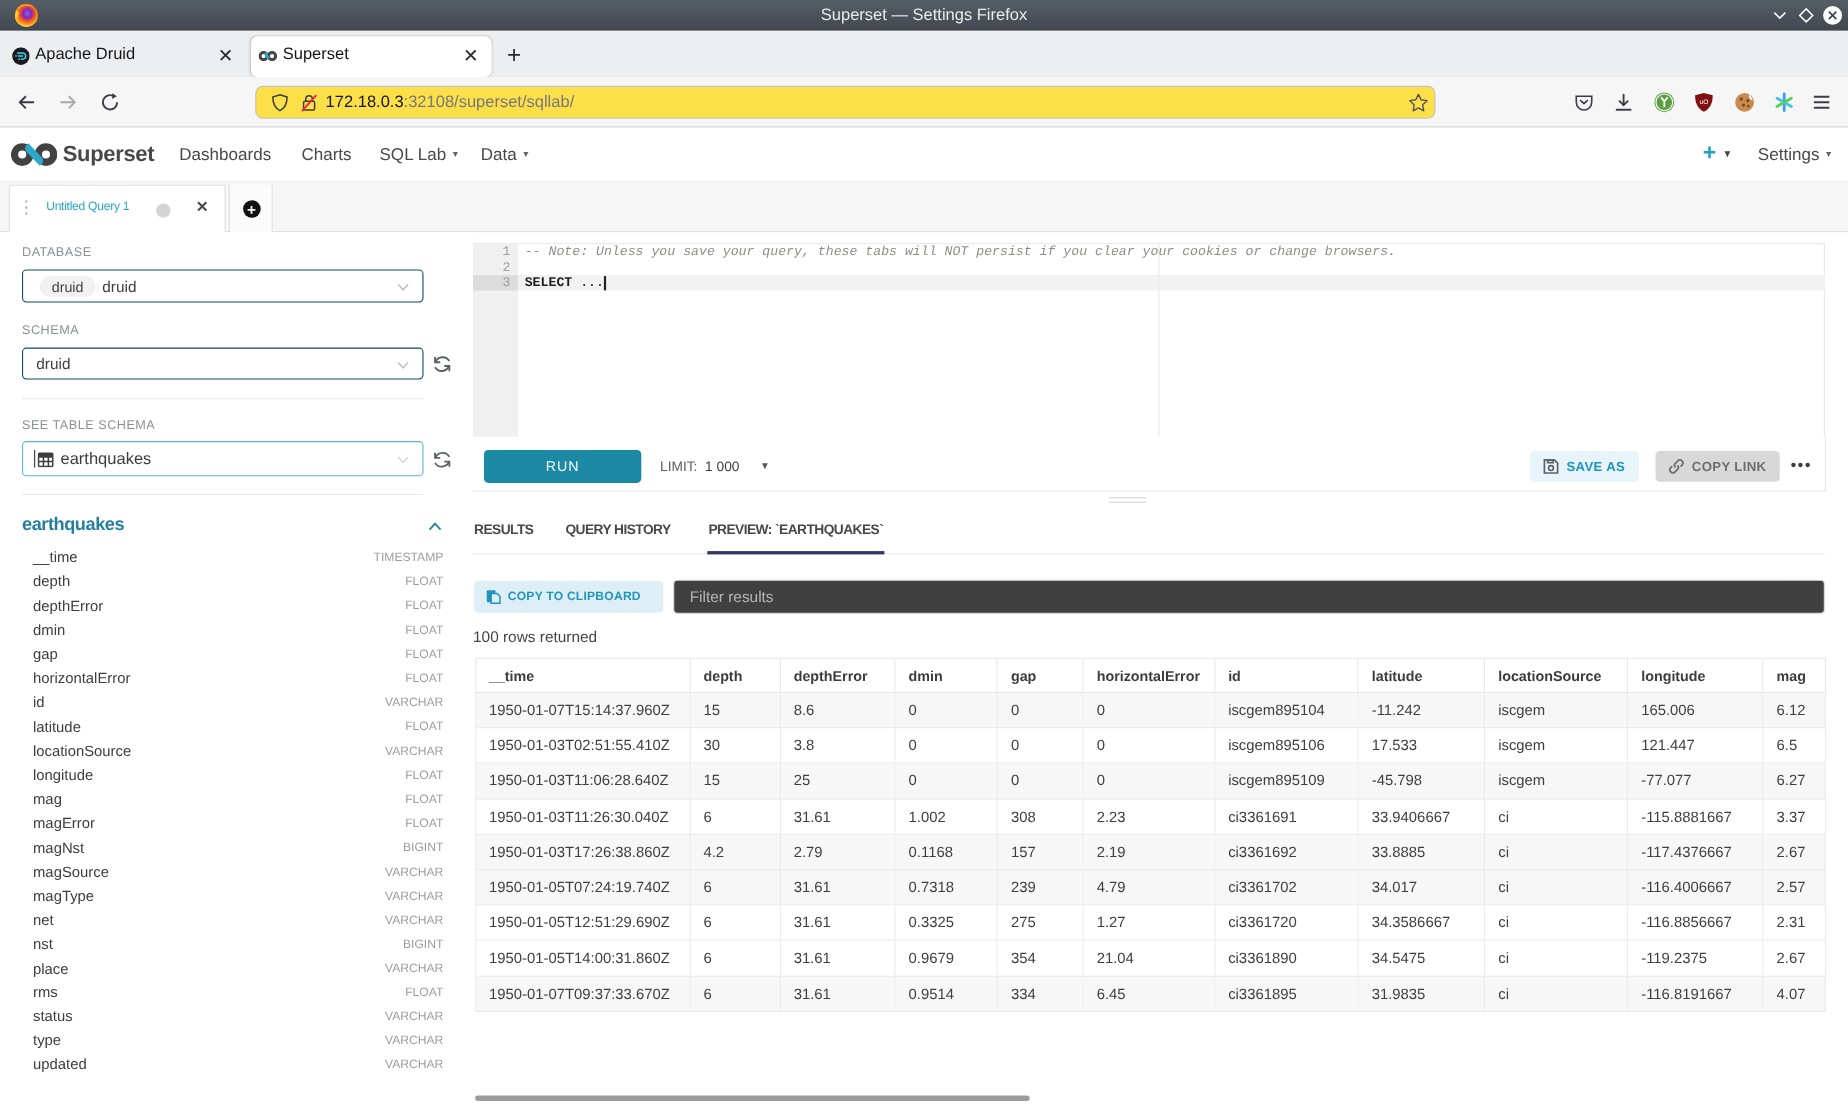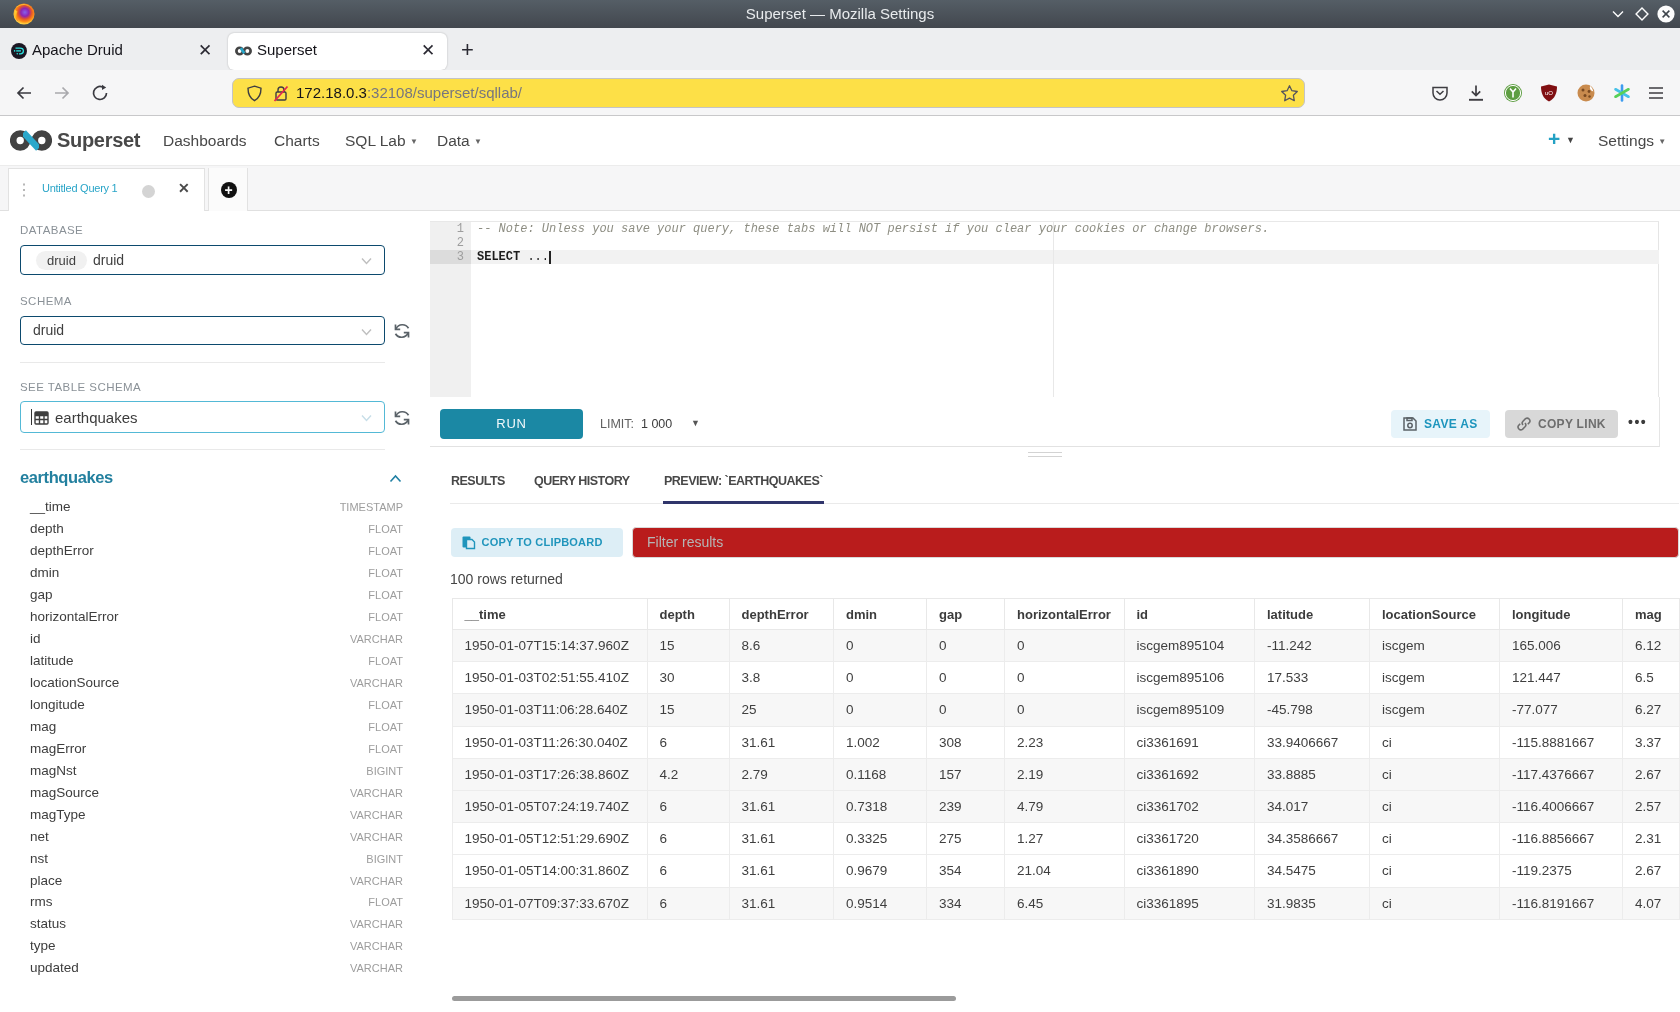--- a/index.html
+++ b/index.html
@@ -59,21 +59,21 @@
   font-size:12px; line-height:14px; }
 
 
 #etoolbar { position:absolute; left:430px; top:397px; width:1230px; height:50px;
   background:#fff; border-bottom:1px solid #e2e2e2; border-right:1px solid #e5e5e5; }
 #runbtn { position:absolute; left:10px; top:12px; width:143px; height:30px;
   background:#1b88a4; border-radius:4px; color:#f4fafc; font-size:13px;
   text-align:center; line-height:30px; letter-spacing:.8px; }
 
 
-#south { position:absolute; left:430px; top:447px; width:1229px; height:565px; background:#fff;margin-left:20px; }
+#south { position:absolute; left:430px; top:447px; width:1229px; height:565px; background:#fff; }
 .stab { position:absolute; top:27px; font-size:12.5px; color:#484848; font-weight:bold; letter-spacing:-.5px; }
 
 
 #rtable { position:absolute; left:1.5px; top:151px; width:1227.5px; }
 #dtable { border-collapse:collapse; table-layout:fixed; width:1227.5px; }
 #dtable th, #dtable td { height:32.2px; padding:0 0 0 12px; text-align:left;
   border:1px solid #ececec; overflow:hidden; white-space:nowrap; font-weight:normal; }
 #dtable th { font-weight:bold; font-size:13px; color:#3c3c3c; height:31px; border-color:#e8e8e8; }
 #dtable td { font-size:13.5px; color:#3f3f3f; }
 #dtable tr.odd td { background:#f7f7f7; }
@@ -94,21 +94,21 @@
       <linearGradient id="fx2" x1="0" y1="0" x2="1" y2="1">
         <stop offset="0%" stop-color="#fff44f"></stop>
           <stop offset="60%" stop-color="#ff980e"></stop>
         <stop offset="100%" stop-color="#ff3647"></stop>
       </linearGradient>
     </defs>
     <circle cx="12" cy="12" r="10.5" fill="url(#fx1)"></circle>
     <path d="M4 6 C7 2 14 1 18 4.5 C22 8 22.5 13 21 17 C23.5 10 19 3.5 13 3 C8 2.6 5.5 4.5 4 6 Z" fill="url(#fx2)"></path>
     <path d="M3 8 C2 12 2.6 16.5 6.5 19.8 C4 16 4.3 12 5.6 9.6 Z" fill="url(#fx2)" opacity=".9"></path>
   </svg>
-  <div class="title">Superset — Mozilla Settings</div>
+  <div class="title">Superset — Settings Firefox</div>
   <svg class="abs" style="left:1609px;top:5px" width="18" height="18" viewBox="0 0 18 18">
     <path d="M4 6.5 L9 11.5 L14 6.5" stroke="#fcfcfc" stroke-width="1.4" fill="none"></path>
   </svg>
   <svg class="abs" style="left:1633px;top:5px" width="18" height="18" viewBox="0 0 18 18">
     <rect x="4.8" y="4.8" width="8.4" height="8.4" fill="none" stroke="#fcfcfc" stroke-width="1.4" transform="rotate(45 9 9)"></rect>
   </svg>
   <svg class="abs" style="left:1657px;top:5px" width="18" height="18" viewBox="0 0 18 18">
     <circle cx="9" cy="9" r="8.6" fill="#fcfcfc"></circle>
     <path d="M5.6 5.6 L12.4 12.4 M12.4 5.6 L5.6 12.4" stroke="#3d434a" stroke-width="1.5"></path>
   </svg>
@@ -349,21 +349,21 @@
   <div class="stab" style="left:214px">PREVIEW: `EARTHQUAKES`</div>
   <div class="abs" style="left:0;top:56px;width:1229px;height:1px;background:#eaeaea"></div>
   <div class="abs" style="left:213px;top:54px;width:161px;height:2.5px;background:#30356b"></div>
   <div class="abs" style="left:0.6px;top:81px;width:172px;height:29px;background:#ddeef6;border-radius:4px">
     <svg class="abs" style="left:10px;top:7px" width="15" height="15" viewBox="0 0 15 15">
       <rect x="1.5" y="1.5" width="8" height="11" rx="1" fill="#2095bc"></rect>
       <path d="M5.5 4.5 H11 L13.5 7 V13.5 H5.5 Z" fill="#ddeef6" stroke="#2095bc" stroke-width="1.4"></path>
     </svg>
     <div class="abs" style="left:31px;top:8px;font-size:11px;font-weight:bold;color:#2095bc;letter-spacing:.2px">COPY TO CLIPBOARD</div>
   </div>
-  <div class="abs" style="left:182px;top:80px;width:1047px;height:31px;border:1px solid #d9d9d9;border-radius:4px;background:#b91c1c">
+  <div class="abs" style="left:182px;top:80px;width:1047px;height:31px;border:1px solid #d9d9d9;border-radius:4px;background:#404040">
     <div class="abs" style="left:14px;top:6px;font-size:14px;color:#b5b5b5">Filter results</div>
   </div>
   <div class="abs" style="left:0;top:124px;font-size:14px;color:#454545">100 rows returned</div>
   <div id="rtable">
       <table id="dtable">
         <colgroup>
           <col style="width:195px">
           <col style="width:82px">
           <col style="width:104.5px">
           <col style="width:93px">

